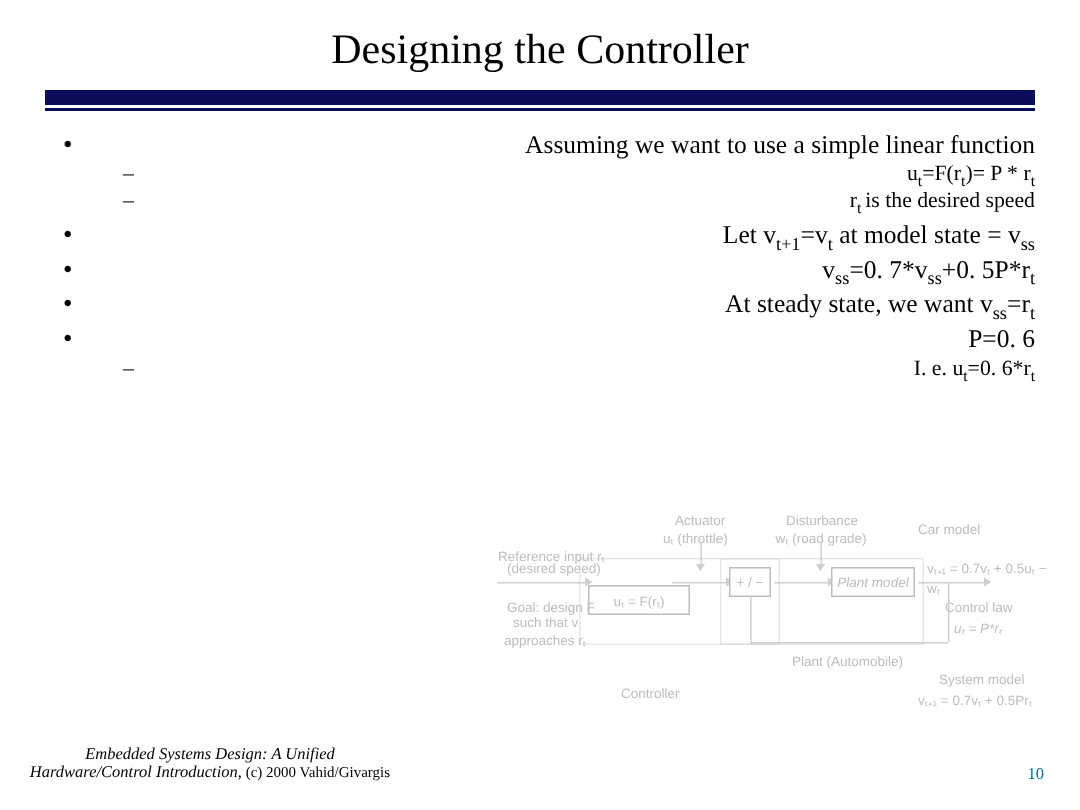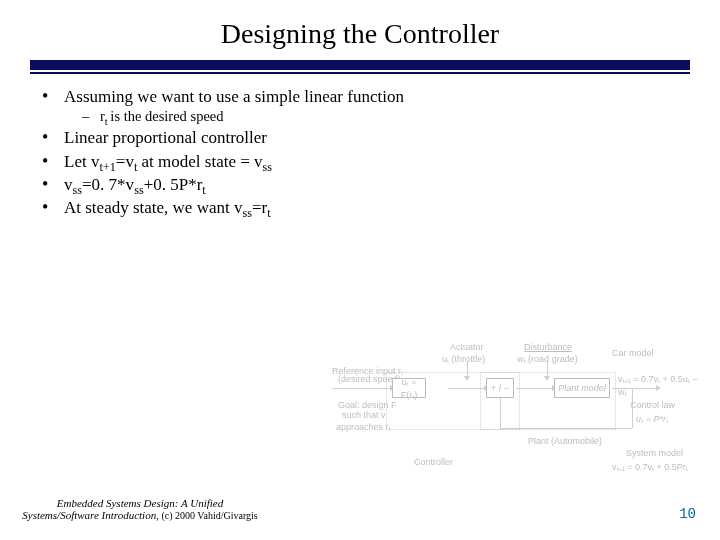--- a/index.html
+++ b/index.html
@@ -43,20 +43,21 @@
   }
   .content {
     font-size: 17px;
     color: #000;
     line-height: 1.25;
   }
   ul.level1 {
     list-style: none;
     padding-left: 0;
     margin-left: 12px;
+    text-align: right;
   }
   ul.level1 > li {
     position: relative;
     padding-left: 22px;
     margin-bottom: 2px;
   }
   ul.level1 > li::before {
     content: "•";
     position: absolute;
     left: 0;
@@ -95,23 +96,22 @@
   }
   .footer-left {
     font-size: 11px;
     font-style: italic;
     color: #000;
     line-height: 1.15;
     text-align: center;
     width: 260px;
   }
   .footer-right {
-    font-size: 14px;
+    font-size: 11px;
     color: #0369a1;
-    font-family: Liberation Mono, monospace;
   }
 
   
   .diagram {
     position: absolute;
     right: 18px;
     bottom: 58px;
     width: 370px;
     height: 140px;
     color: #bdbdbd;
@@ -161,53 +161,63 @@
     <div class="rule-thick"></div>
     <div class="rule-thin"></div>
   </div>
 
   <div class="content">
     <ul class="level1">
       <li>
         <span>Assuming we want to use a simple linear function</span>
         <ul class="level2">
           <li>
+            <span>u</span><span class="sub">t</span><span>=F(r</span><span class="sub">t</span><span>)= P * r</span><span class="sub">t</span>
+          </li>
+          <li>
             <span>r</span><span class="sub">t </span><span>is the desired speed</span>
           </li>
         </ul>
       </li>
-      <li><span>Linear proportional controller</span></li>
       <li>
         <span>Let v</span><span class="sub">t+1</span><span>=v</span><span class="sub">t</span><span> at model state = v</span><span class="sub">ss</span>
       </li>
       <li>
         <span>v</span><span class="sub">ss</span><span>=0. 7*v</span><span class="sub">ss</span><span>+0. 5P*r</span><span class="sub">t</span>
       </li>
       <li>
         <span>At steady state, we want v</span><span class="sub">ss</span><span>=r</span><span class="sub">t</span>
+      </li>
+      <li>
+        <span>P=0. 6</span>
+        <ul class="level2">
+          <li>
+            <span>I. e. u</span><span class="sub">t</span><span>=0. 6*r</span><span class="sub">t</span>
+          </li>
+        </ul>
       </li>
     </ul>
   </div>
 
   <div class="diagram">
 
     <div class="dtext" style="left:118px;top:0;">Actuator</div>
     <div class="dtext" style="left:110px;top:10px;">uₜ (throttle)</div>
-    <div class="dtext" style="left:192px;top:0;text-decoration:underline;">Disturbance</div>
+    <div class="dtext" style="left:192px;top:0;">Disturbance</div>
     <div class="dtext" style="left:185px;top:10px;">wₜ (road grade)</div>
     <div class="dtext" style="left:280px;top:6px;">Car model</div>
 
     <div class="dtext" style="left:0;top:22px;">Reference input rₜ</div>
     <div class="dtext" style="left:6px;top:32px;">(desired speed)</div>
 
     <div class="dline arrowD" style="left:135px;top:20px;width:1px;height:14px;"></div>
     <div class="dline arrowD" style="left:215px;top:20px;width:1px;height:14px;"></div>
 
     <div class="dline arrowR" style="left:0;top:46px;width:58px;height:1px;"></div>
-    <div class="dbox" style="left:60px;top:36px;width:34px;height:20px;">uₜ = F(rₜ)</div>
+    <div class="dbox" style="left:60px;top:48px;width:68px;height:20px;">uₜ = F(rₜ)</div>
     <div class="dline arrowR" style="left:116px;top:46px;width:36px;height:1px;"></div>
     <div class="dbox" style="left:154px;top:36px;width:28px;height:20px;">+ / −</div>
     <div class="dline arrowR" style="left:184px;top:46px;width:36px;height:1px;"></div>
     <div class="dbox" style="left:222px;top:36px;width:56px;height:20px;font-style:italic;">Plant model</div>
     <div class="dline arrowR" style="left:280px;top:46px;width:44px;height:1px;"></div>
 
     <div class="dtext" style="left:286px;top:30px;">vₜ₊₁ = 0.7vₜ + 0.5uₜ − wₜ</div>
     <div class="dtext" style="left:298px;top:58px;">Control law</div>
     <div class="dtext" style="left:304px;top:70px;font-style:italic;">uₜ = P*rₜ</div>
 
@@ -225,18 +235,18 @@
     <div class="dtext" style="left:294px;top:106px;">System model</div>
     <div class="dtext" style="left:280px;top:118px;">vₜ₊₁ = 0.7vₜ + 0.5Prₜ</div>
 
     <div class="dbox" style="left:54px;top:30px;width:134px;height:58px;border-style:solid;opacity:.35;pointer-events:none;background:transparent;"></div>
     <div class="dbox" style="left:148px;top:30px;width:136px;height:58px;border-style:solid;opacity:.35;pointer-events:none;background:transparent;"></div>
   </div>
 
   <div class="footer">
     <div class="footer-left">
       <span>Embedded Systems Design: A Unified</span><br>
-      <span>Systems/Software Introduction,</span><span style="font-style:normal;font-size:10px;"> (c) 2000 Vahid/Givargis</span>
+      <span>Hardware/Control Introduction,</span><span style="font-style:normal;font-size:10px;"> (c) 2000 Vahid/Givargis</span>
     </div>
     <div class="footer-right">10</div>
   </div>
 
 </div>
 
 </body></html>

